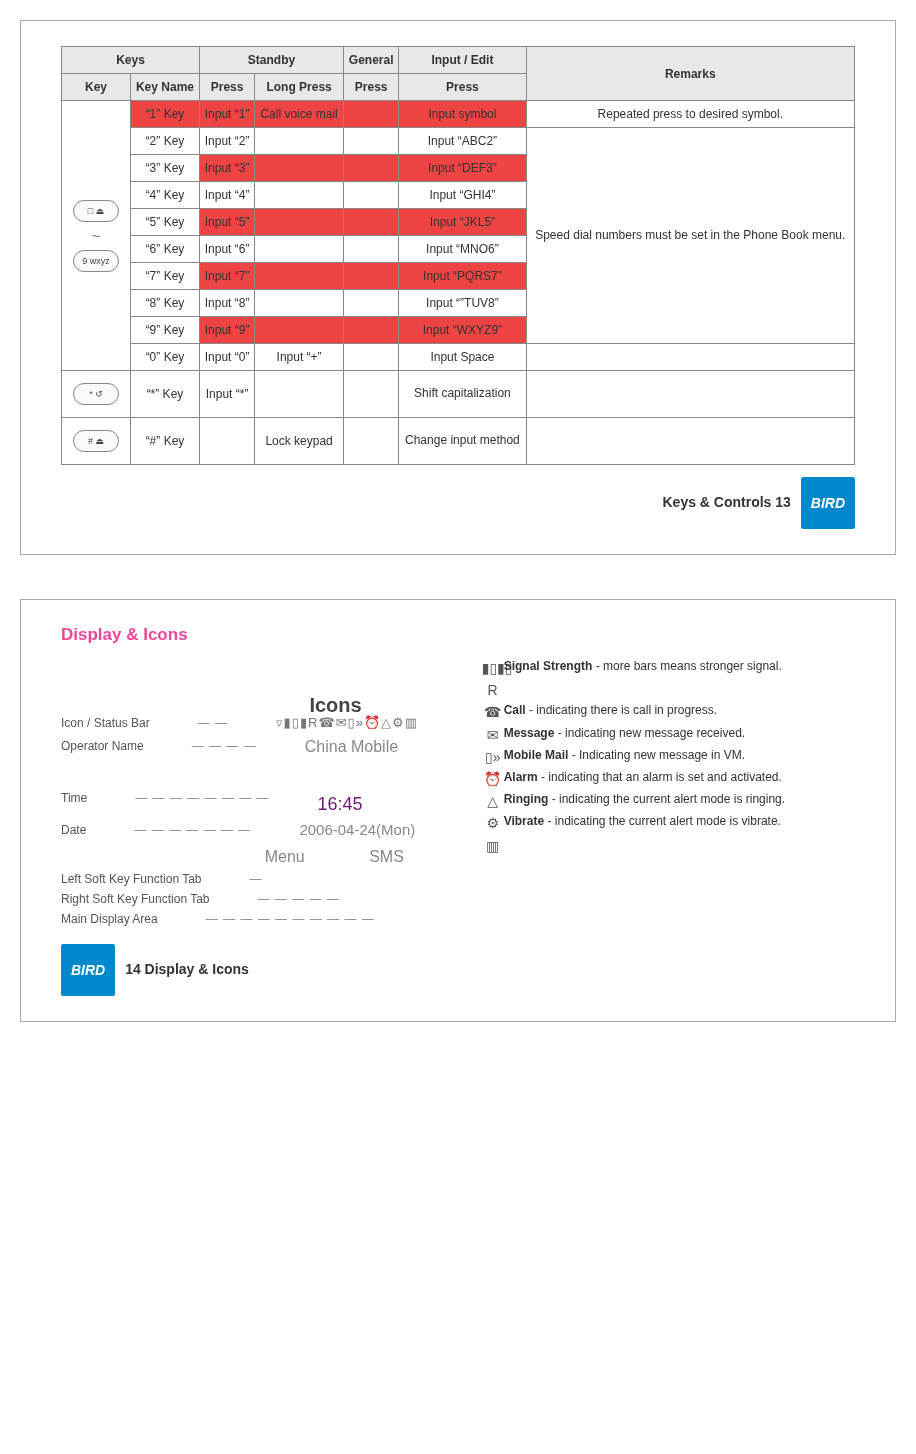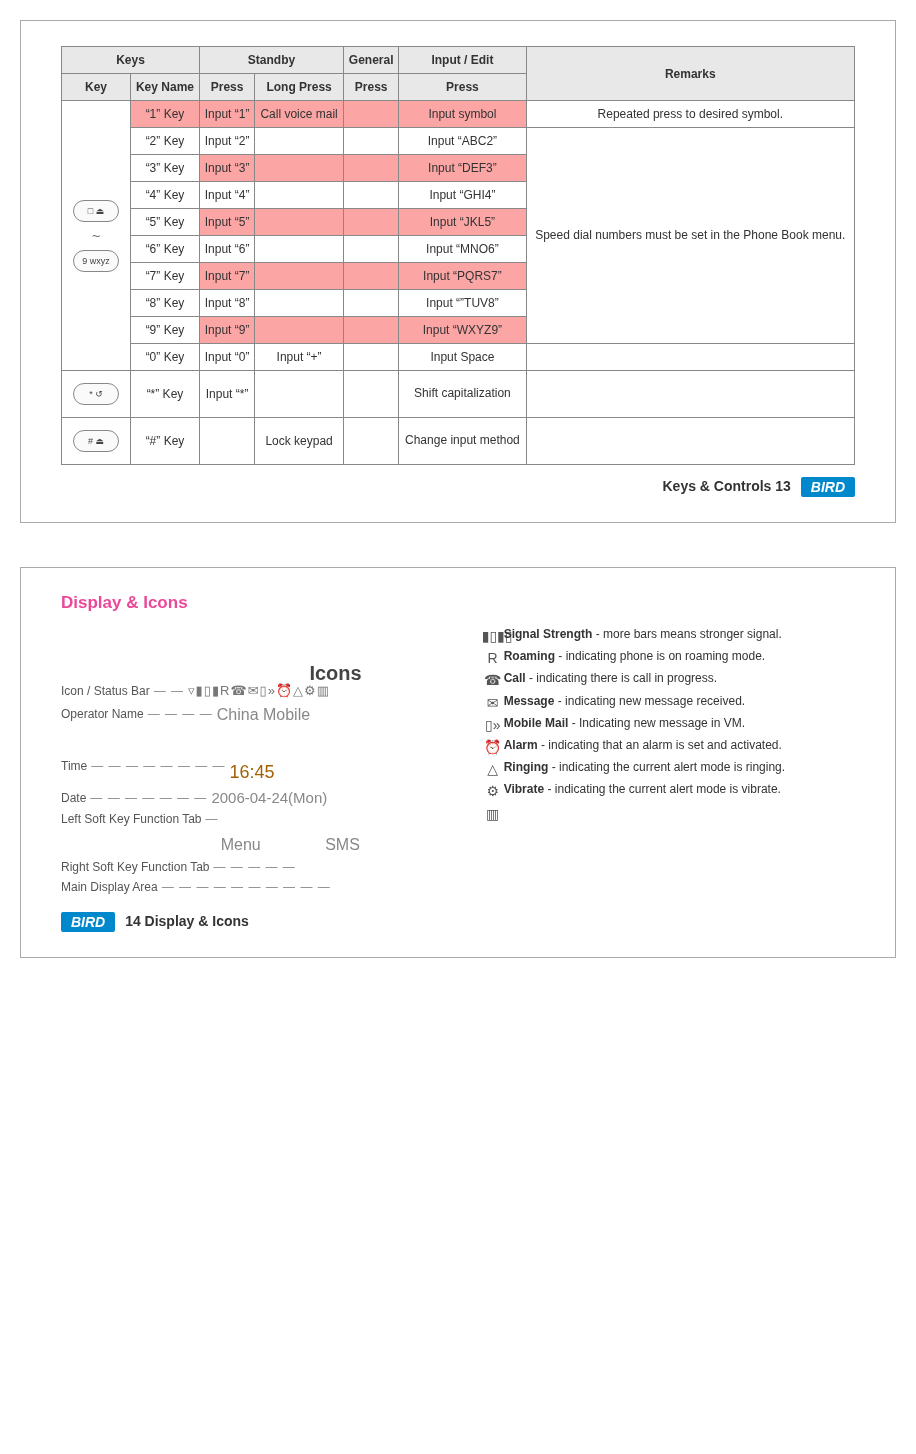--- a/index.html
+++ b/index.html
@@ -27,21 +27,21 @@
     border: 1px solid #888;
     padding: 6px 4px;
     text-align: center;
     vertical-align: middle;
   }
   th {
     background: #e8e8e8;
     font-weight: bold;
   }
   tr.shaded td:nth-child(n+2) {
-    background: #fca5a5;
+    background: #ef4444;
   }
   tr.shaded td.keycol, tr.shaded td.remarkscol {
     background: #fff;
   }
   .key-icons {
     width: 60px;
   }
   .phone-key {
     display: block;
     width: 44px;
@@ -64,21 +64,21 @@
   .footer-left {
     text-align: left;
     margin-top: 12px;
     font-weight: bold;
     font-size: 14px;
   }
   .brand {
     display: inline-block;
     background: #0088cc;
     color: #fff;
-    padding: 2px 10px;
+    padding: 18px 10px;
     font-style: italic;
     font-weight: bold;
     border-radius: 2px;
     vertical-align: middle;
     margin-left: 6px;
   }
   .brand-left {
     margin-left: 0;
     margin-right: 6px;
   }
@@ -106,20 +106,21 @@
     top: 35px;
     right: 110px;
     font-size: 20px;
     font-weight: bold;
     color: #444;
   }
   .d-line {
     display: flex;
     align-items: center;
     margin: 6px 0;
+    gap: 44px;
   }
   .d-label {
     white-space: nowrap;
     color: #555;
   }
   .d-dash {
     color: #888;
     letter-spacing: 1px;
     margin: 0 4px;
     white-space: nowrap;
@@ -134,21 +135,21 @@
     color: #777;
     letter-spacing: 1px;
   }
   .screen-op {
     font-size: 16px;
     color: #888;
     margin-top: 2px;
   }
   .screen-time {
     font-size: 18px;
-    color: #a16207;
+    color: #701a75;
     margin-top: 14px;
   }
   .screen-date {
     font-size: 15px;
     color: #888;
   }
   .screen-softkeys {
     font-size: 16px;
     color: #888;
     margin-top: 4px;
@@ -336,48 +337,47 @@
         <span class="d-label">Time</span>
         <span class="d-dash">— — — — — — — —</span>
         <span class="d-value screen-time">16:45</span>
       </div>
       <div class="d-line">
         <span class="d-label">Date</span>
         <span class="d-dash">— — — — — — —</span>
         <span class="d-value screen-date">2006-04-24(Mon)</span>
       </div>
       <div class="d-line">
-        <span class="d-label">Left Soft Key Function Tab</span>
-        <span class="d-dash">—</span>
-      </div>
-      <div class="d-line">
         <span class="d-dash" style="visibility:hidden">— — — — — — — — —</span>
         <span class="d-value screen-softkeys">
           <span>Menu</span>
           <span>SMS</span>
         </span>
       </div>
       <div class="d-line">
+        <span class="d-label">Left Soft Key Function Tab</span>
+        <span class="d-dash">—</span>
+      </div>
+      <div class="d-line">
         <span class="d-label">Right Soft Key Function Tab</span>
         <span class="d-dash">— — — — —</span>
       </div>
       <div class="d-line">
         <span class="d-label">Main Display Area</span>
         <span class="d-dash">— — — — — — — — — —</span>
       </div>
     </div>
 
     <div class="icon-list" id="icon-list">
         <div class="icon-item">
           <div class="icon-glyph">▮▯▮▯</div>
           <div class="icon-text"><b>Signal Strength</b> - more bars means stronger signal.</div>
         </div>
         <div class="icon-item">
           <div class="icon-glyph">R</div>
-          <div class="icon-text"><b>Roaming</b> - indicating phone is on roaming mode.</div>
         </div>
         <div class="icon-item">
           <div class="icon-glyph">☎</div>
           <div class="icon-text"><b>Call</b> - indicating there is call in progress.</div>
         </div>
         <div class="icon-item">
           <div class="icon-glyph">✉</div>
           <div class="icon-text"><b>Message</b> - indicating new message received.</div>
         </div>
         <div class="icon-item">

